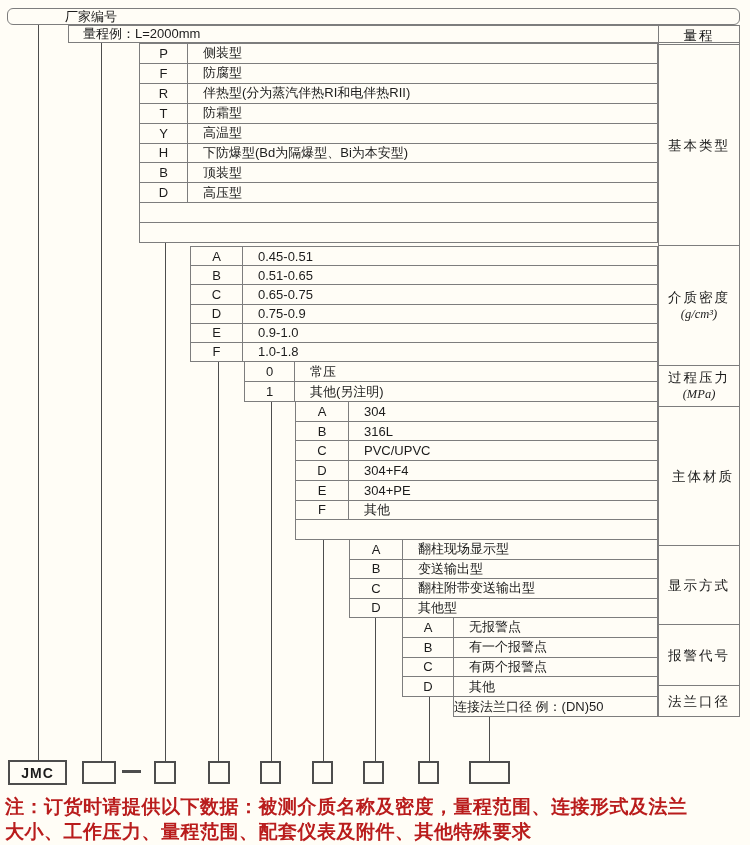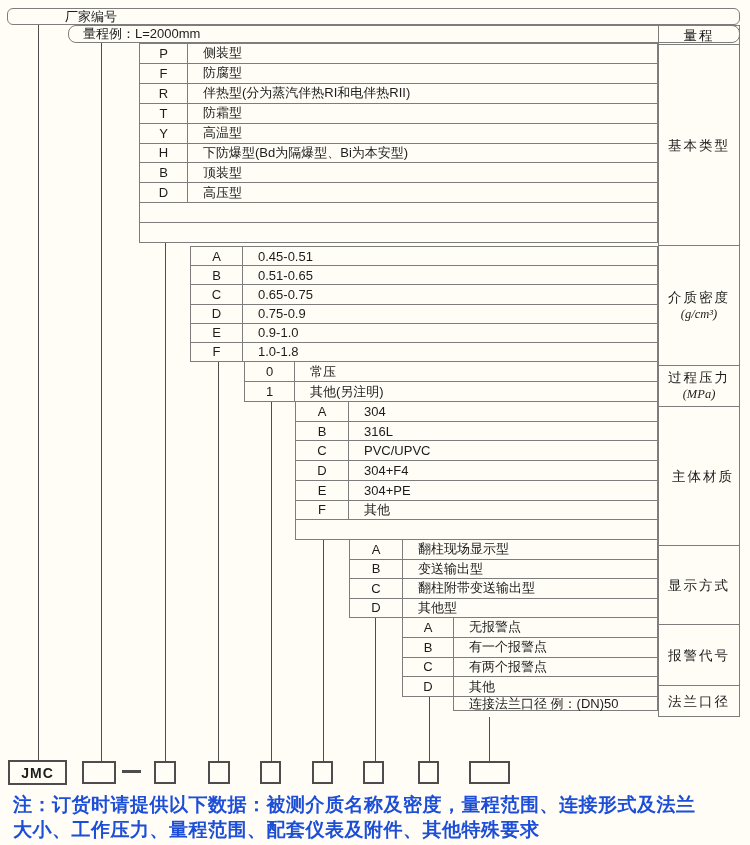--- a/index.html
+++ b/index.html
@@ -9,41 +9,41 @@
     --bg:#fffdf6;
   }
   html,body{margin:0;padding:0;background:var(--bg);}
   .page{
     position:relative;width:750px;height:845px;background:var(--bg);
     font-family:"Liberation Sans","DejaVu Sans",sans-serif;
     color:var(--ink);font-size:13px;overflow:hidden;
   }
   .box{position:absolute;border:1px solid var(--line);box-sizing:border-box;background:var(--bg);}
   .row1{left:7px;top:8px;width:733px;height:17px;display:flex;align-items:center;padding-left:57px;border-radius:6px;}
-  .row2{left:68px;top:25px;width:672px;height:18px;display:flex;align-items:center;padding-left:14px;border-radius:8px;}
+  .row2{left:68px;top:25px;width:672px;height:18px;display:flex;align-items:center;padding-left:14px;}
   
   .side-col{position:absolute;left:658px;top:25px;width:82px;height:692px;border:1px solid var(--line);box-sizing:border-box;display:flex;flex-direction:column;}
   .side-cell{border-bottom:1px solid var(--line);display:flex;flex-direction:column;align-items:center;justify-content:center;
     font-family:"Liberation Serif","DejaVu Serif",serif;font-size:13.5px;letter-spacing:2px;line-height:17px;text-align:center;}
   .side-cell:last-child{border-bottom:none;}
   .side-sub{letter-spacing:0;font-size:12.5px;font-style:italic;}
   
   .sec-table{position:absolute;border:1px solid var(--line);box-sizing:border-box;display:flex;flex-direction:column;background:var(--bg);}
   .trow{flex:1;display:flex;border-bottom:1px solid var(--line);min-height:0;}
   .trow:last-child{border-bottom:none;}
   .tcode{width:var(--codew);border-right:1px solid var(--line);display:flex;align-items:center;justify-content:center;box-sizing:border-box;flex:none;}
   .tcode.empty{border-right:none;}
   .tdesc{flex:1;display:flex;align-items:center;padding-left:15px;box-sizing:border-box;white-space:nowrap;overflow:hidden;}
   .t1{left:139px;top:43px;width:519px;height:200px;--codew:48px;}
   .t2{left:190px;top:246px;width:468px;height:116px;--codew:52px;}
   .t3{left:244px;top:361px;width:414px;height:41px;--codew:50px;}
   .t4{left:295px;top:401px;width:363px;height:139px;--codew:53px;}
   .t5{left:349px;top:539px;width:309px;height:79px;--codew:53px;}
   .t6{left:402px;top:617px;width:256px;height:80px;--codew:51px;}
-  .t7{left:453px;top:696px;width:205px;height:15px;border:1px solid var(--line);box-sizing:border-box;position:absolute;display:flex;align-items:center;padding-left:15px;background:var(--bg);}
+  .t7{left:453px;top:696px;width:205px;height:21px;border:1px solid var(--line);box-sizing:border-box;position:absolute;display:flex;align-items:center;background:var(--bg);}
   
   .leader{position:absolute;width:1px;background:var(--dark);}
   .l1{left:38px;top:25px;height:737px;}
   .l2{left:101px;top:43px;height:719px;}
   .l3{left:165px;top:243px;height:519px;}
   .l4{left:218px;top:362px;height:400px;}
   .l5{left:271px;top:402px;height:360px;}
   .l6{left:323px;top:540px;height:222px;}
   .l7{left:375px;top:618px;height:144px;}
   .l8{left:429px;top:697px;height:65px;}
@@ -55,22 +55,22 @@
   .b2{left:82px;width:34px;}
   .b3{left:154px;width:22px;}
   .b4{left:208px;width:22px;}
   .b5{left:260px;width:21px;}
   .b6{left:312px;width:21px;}
   .b7{left:363px;width:21px;}
   .b8{left:418px;width:21px;}
   .b9{left:469px;width:41px;}
   .dash{position:absolute;left:122px;top:770px;width:19px;height:3px;background:var(--dark);}
   
-  .footnote{position:absolute;left:13px;top:794px;width:738px;color:#1d4ed8;font-weight:bold;
-    font-size:19px;line-height:25px;letter-spacing:0.5px;white-space:nowrap;font-family:Liberation Mono, monospace;}
+  .footnote{position:absolute;left:5px;top:794px;width:738px;color:#b91c1c;font-weight:bold;
+    font-size:19px;line-height:25px;letter-spacing:0.5px;white-space:nowrap;}
 </style>
 </head>
 <body>
 
 <div class="page">
 
   <div class="box row1">
     <span>厂家编号</span>
   </div>
   <div class="box row2">

